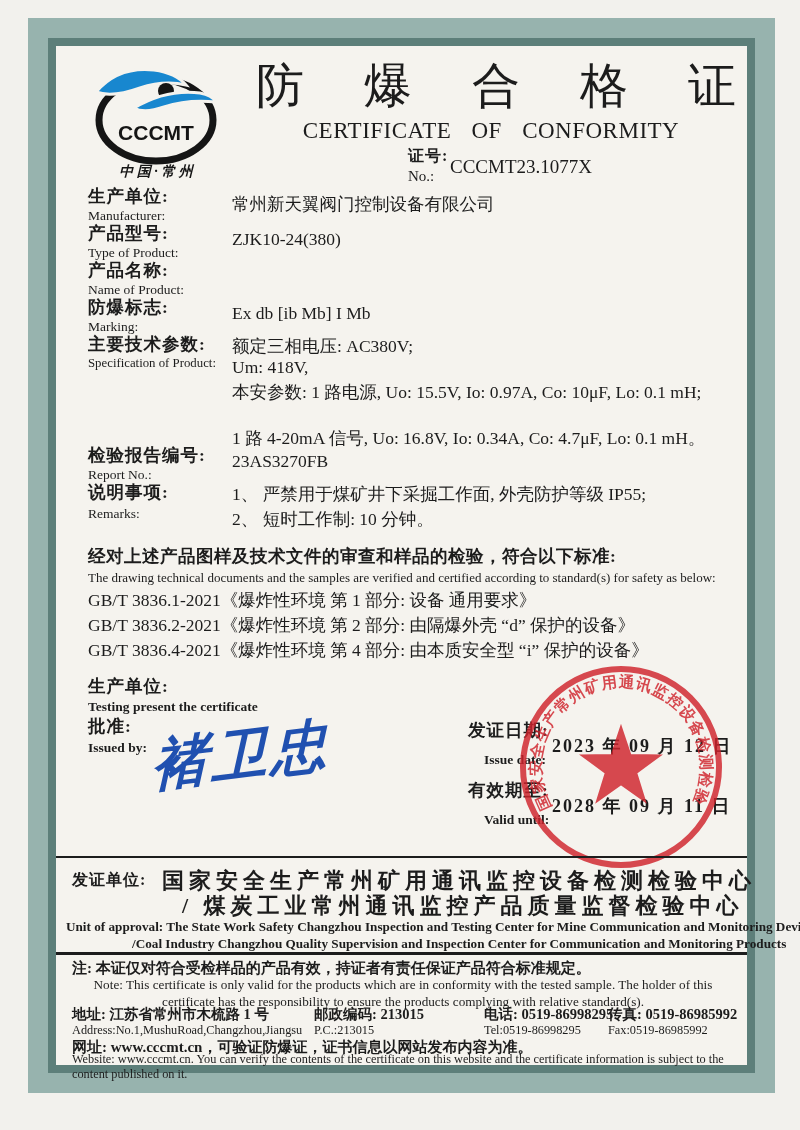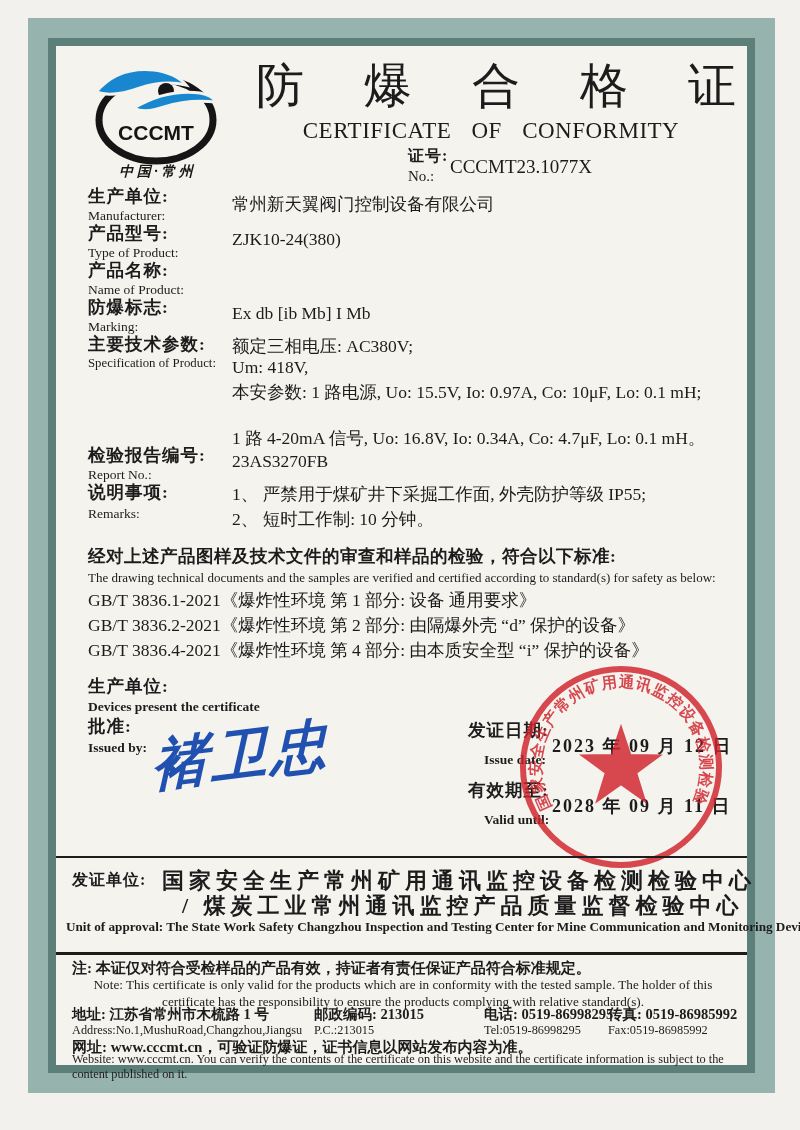--- a/index.html
+++ b/index.html
@@ -106,21 +106,21 @@
     <div class="abs value" style="left:176px;top:436px;">1、 严禁用于煤矿井下采掘工作面, 外壳防护等级 IP55;</div>
     <div class="abs value" style="left:176px;top:461px;">2、 短时工作制: 10 分钟。</div>
 
     <div class="abs label-zh" style="left:32px;top:498px;letter-spacing:0.5px;">经对上述产品图样及技术文件的审查和样品的检验，符合以下标准:</div>
     <div class="abs label-en" style="left:32px;top:524px;font-size:13px;">The drawing technical documents and the samples are verified and certified according to standard(s) for safety as below:</div>
     <div class="abs gb-line" style="left:32px;top:542px;">GB/T 3836.1-2021《爆炸性环境 第 1 部分: 设备 通用要求》</div>
     <div class="abs gb-line" style="left:32px;top:567px;">GB/T 3836.2-2021《爆炸性环境 第 2 部分: 由隔爆外壳 “d” 保护的设备》</div>
     <div class="abs gb-line" style="left:32px;top:592px;">GB/T 3836.4-2021《爆炸性环境 第 4 部分: 由本质安全型 “i” 保护的设备》</div>
 
     <div class="abs label-zh" style="left:32px;top:628px;">生产单位:</div>
-    <div class="abs label-en" style="left:32px;top:653px;font-weight:600;">Devices present the certificate</div>
+    <div class="abs label-en" style="left:32px;top:653px;font-weight:600;">Testing present the certificate</div>
     <div class="abs label-zh" style="left:32px;top:668px;">批准:</div>
     <div class="abs label-en" style="left:32px;top:694px;font-weight:600;">Issued by:</div>
     <div class="abs sig" style="left:95px;top:672px;">褚卫忠</div>
 
     <div class="abs label-zh" style="left:412px;top:672px;">发证日期:</div>
     <div class="abs label-en" style="left:428px;top:706px;font-weight:600;">Issue date:</div>
     <div class="abs date-value" style="left:496px;top:688px;">2023 年 09 月 12 日</div>
     <div class="abs label-zh" style="left:412px;top:732px;">有效期至:</div>
     <div class="abs label-en" style="left:428px;top:766px;font-weight:600;">Valid until:</div>
     <div class="abs date-value" style="left:496px;top:748px;">2028 年 09 月 11 日</div>
@@ -135,20 +135,21 @@
         </text>
       </svg>
     </div>
 
     <div class="hr" style="top:810px;height:2px;"></div>
 
     <div class="abs label-zh" style="left:16px;top:824px;font-size:16px;">发证单位:</div>
     <div class="abs approval-zh" style="left:106px;top:820px;">国家安全生产常州矿用通讯监控设备检测检验中心</div>
     <div class="abs approval-zh" style="left:126px;top:845px;">/ 煤炭工业常州通讯监控产品质量监督检验中心</div>
     <div class="abs approval-en" style="left:10px;top:873px;">Unit of approval: The State Work Safety Changzhou Inspection and Testing Center for Mine Communication and Monitoring Devices</div>
+    <div class="abs approval-en" style="left:76px;top:890px;">/Coal Industry Changzhou Quality Supervision and Inspection Center for Communication and Monitoring Products</div>
 
     <div class="hr" style="top:906px;height:3px;"></div>
 
     <div class="abs note-zh" style="left:16px;top:913px;">注: 本证仅对符合受检样品的产品有效，持证者有责任保证产品符合标准规定。</div>
     <div class="abs note-en" style="left:16px;top:930px;width:662px;">Note: This certificate is only valid for the products which are in conformity with the tested sample. The holder of this certificate has the responsibility to ensure the products complying with relative standard(s).</div>
 
     <div class="abs addr-zh" style="left:16px;top:959px;">地址: 江苏省常州市木梳路 1 号</div>
     <div class="abs addr-zh" style="left:258px;top:959px;">邮政编码: 213015</div>
     <div class="abs addr-zh" style="left:428px;top:959px;">电话: 0519-86998295</div>
     <div class="abs addr-zh" style="left:552px;top:959px;">传真: 0519-86985992</div>

